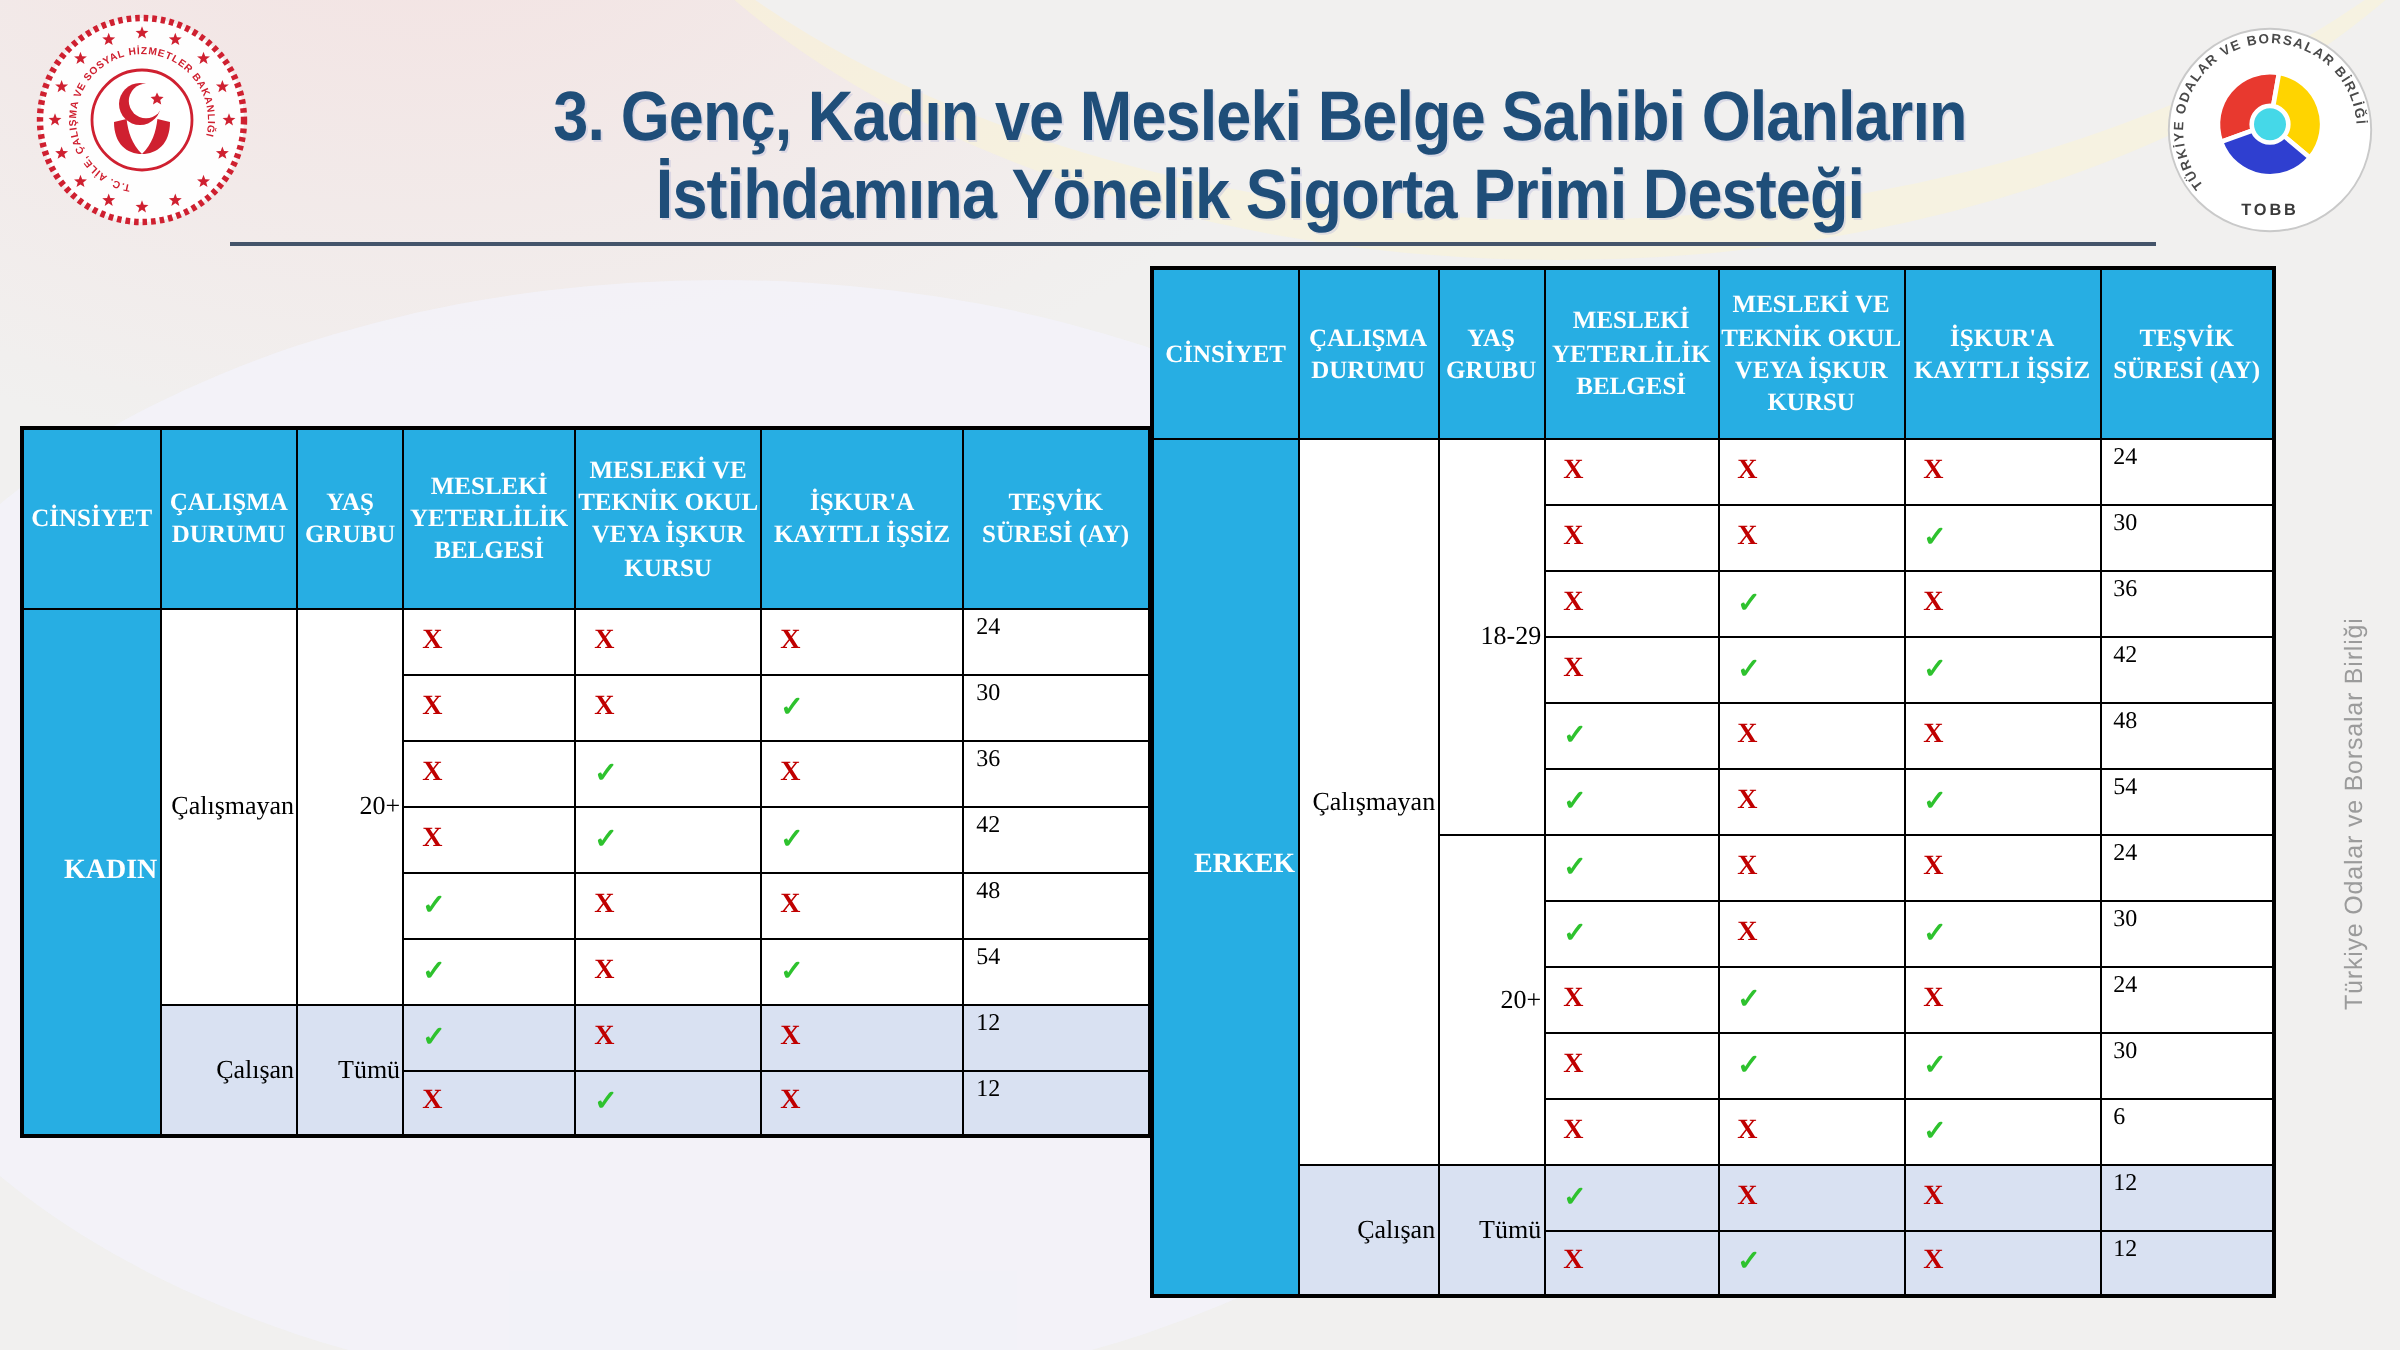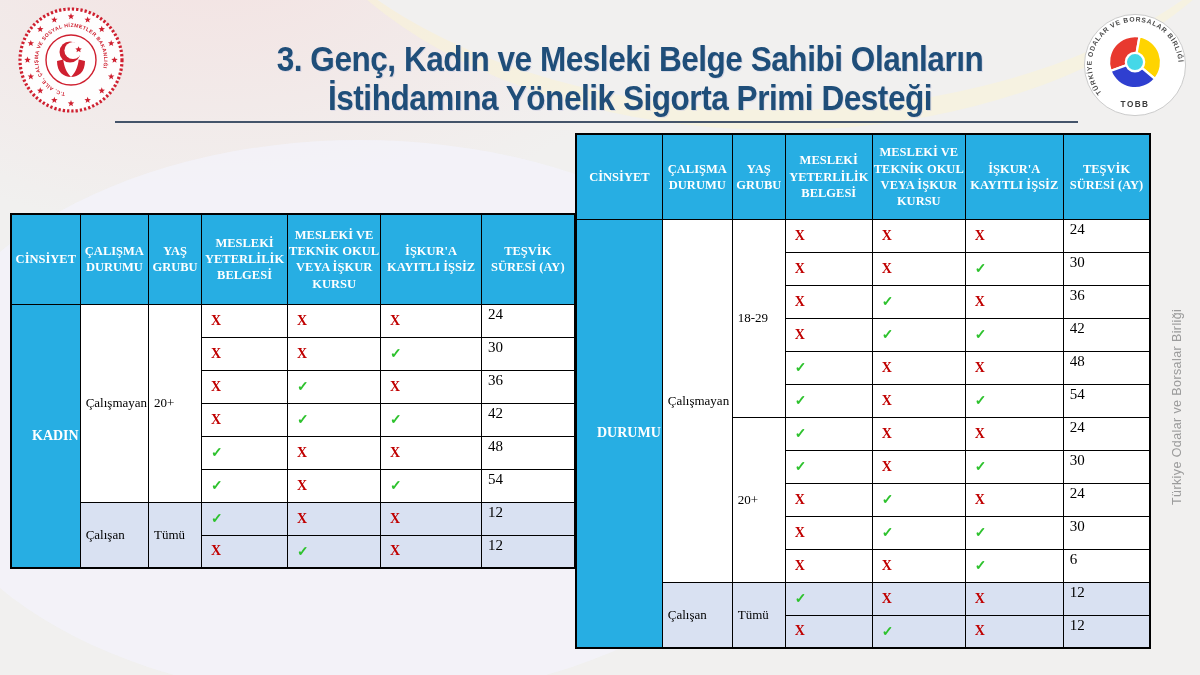--- a/index.html
+++ b/index.html
@@ -30,25 +30,25 @@
   .logo-tobb{left:1082px; top:12px; width:106px; height:106px;}
   
   .tbl{position:absolute;}
   .tbl table{border-collapse:collapse; table-layout:fixed; font-family:"Liberation Serif", serif; border:2px solid #000; background:#fff;}
   .tbl th,.tbl td{border:1px solid #000; overflow:hidden;}
   .tbl th{
     background:var(--cyan,#27AEE3); color:#fff; font-weight:bold; font-size:12.5px;
     line-height:1.3; text-align:center; vertical-align:middle; padding:2px 1px;
   }
   .tbl td.gender{background:var(--cyan,#27AEE3); color:#fff; font-weight:bold; font-size:14px; text-align:left; padding-left:20px; vertical-align:middle;}
-  .tbl td.status,.tbl td.age{font-size:13px; text-align:left; padding-left:5px; vertical-align:middle; background:#fff;}
+  .tbl td.status,.tbl td.age{font-size:13px; text-align:right; padding-left:5px; vertical-align:middle; background:#fff;}
   .tbl td.mark{font-size:14px; text-align:left; padding-left:9px; vertical-align:middle; background:#fff;}
   .tbl td.mark.x{color:var(--x-red,#C00000); font-weight:bold;}
   .tbl td.mark.check{color:var(--check-green,#2EC22E); font-weight:bold;}
-  .tbl td.months{font-size:15px; text-align:left; vertical-align:top; padding:1px 0 0 6px; background:#fff;}
+  .tbl td.months{font-size:12px; text-align:left; vertical-align:top; padding:1px 0 0 6px; background:#fff;}
   .tbl tr.shaded td.status,.tbl tr.shaded td.age,.tbl tr.shaded td.mark,.tbl tr.shaded td.months{background:var(--shaded,#D9E1F2);}
   
   .side-text{
     position:absolute; left:1170px; top:320px; height:185px;
     writing-mode:vertical-rl; transform:rotate(180deg);
     font-size:12.5px; color:#9b9b9b; letter-spacing:.4px; white-space:nowrap;
   }
   .page-badge{
     position:absolute; left:1145px; top:608px; width:52px; height:67px;
     background:#b7b7b7; border-radius:26px 26px 0 0;
@@ -219,21 +219,21 @@
             <th>ÇALIŞMA DURUMU</th>
             <th>YAŞ GRUBU</th>
             <th>MESLEKİ YETERLİLİK BELGESİ</th>
             <th>MESLEKİ VE TEKNİK OKUL VEYA İŞKUR KURSU</th>
             <th>İŞKUR'A KAYITLI İŞSİZ</th>
             <th>TEŞVİK SÜRESİ (AY)</th>
           </tr>
         </thead>
         <tbody>
           <tr style="height: 33px;">
-            <td class="gender" rowspan="13">DURUMU</td>
+            <td class="gender" rowspan="13">ERKEK</td>
             <td class="status" rowspan="11">Çalışmayan</td>
             <td class="age" rowspan="6">18-29</td>
             <td class="mark x">X</td>
             <td class="mark x">X</td>
             <td class="mark x">X</td>
             <td class="months">24</td>
           </tr>
           <tr style="height: 33px;">
             <td class="mark x">X</td>
             <td class="mark x">X</td>

